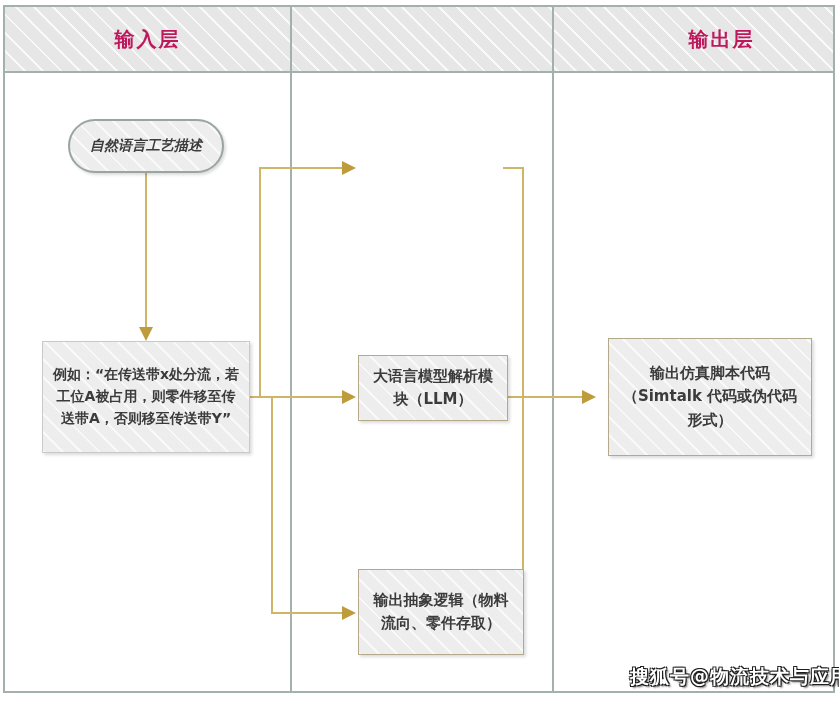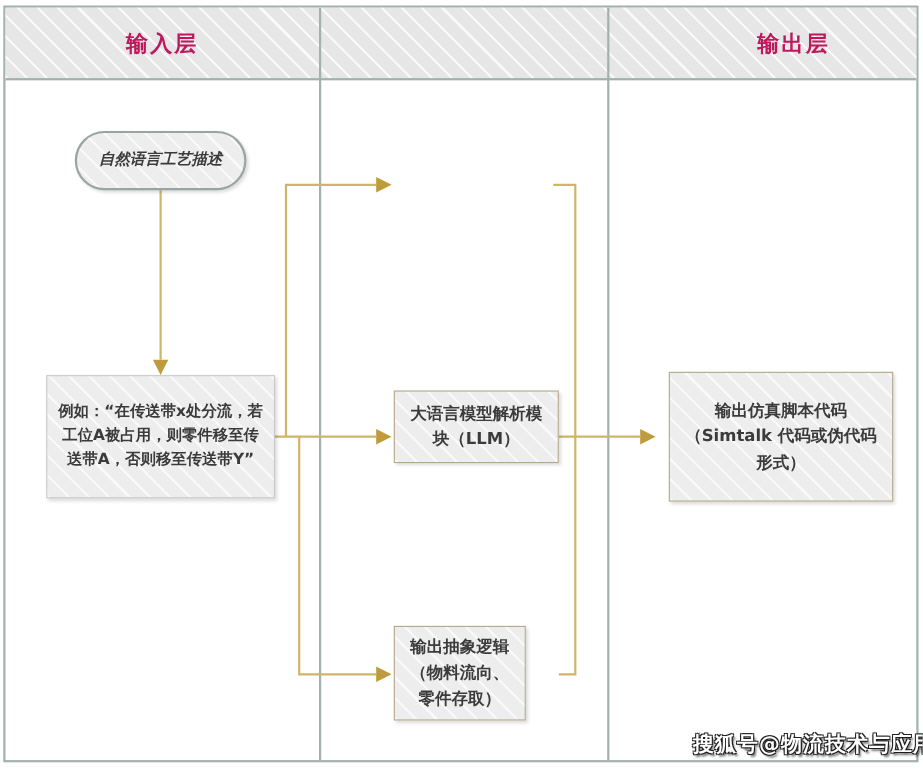--- a/index.html
+++ b/index.html
@@ -65,21 +65,21 @@
   }
   .node.retrieval{
     left:356px;top:125px;width:147px;height:83px;
     border:1px solid var(--node-border-tan);font-size:15px;
   }
   .node.llm{
     left:358px;top:355px;width:150px;height:66px;
     border:1px solid var(--node-border-tan);font-size:15px;
   }
   .node.abstract{
-    left:358px;top:569px;width:120px;height:86px;
+    left:358px;top:569px;width:166px;height:86px;
     border:1px solid var(--node-border-tan);font-size:15px;
   }
   .node.output{
     left:596px;top:338px;width:204px;height:118px;
     border:1px solid var(--node-border-tan);font-size:15px;margin-left:12px;
   }
 
   
   svg.connectors{position:absolute;left:0;top:0;pointer-events:none;}
   svg.connectors path{fill:none;stroke:var(--arrow-line);stroke-width:2;}

